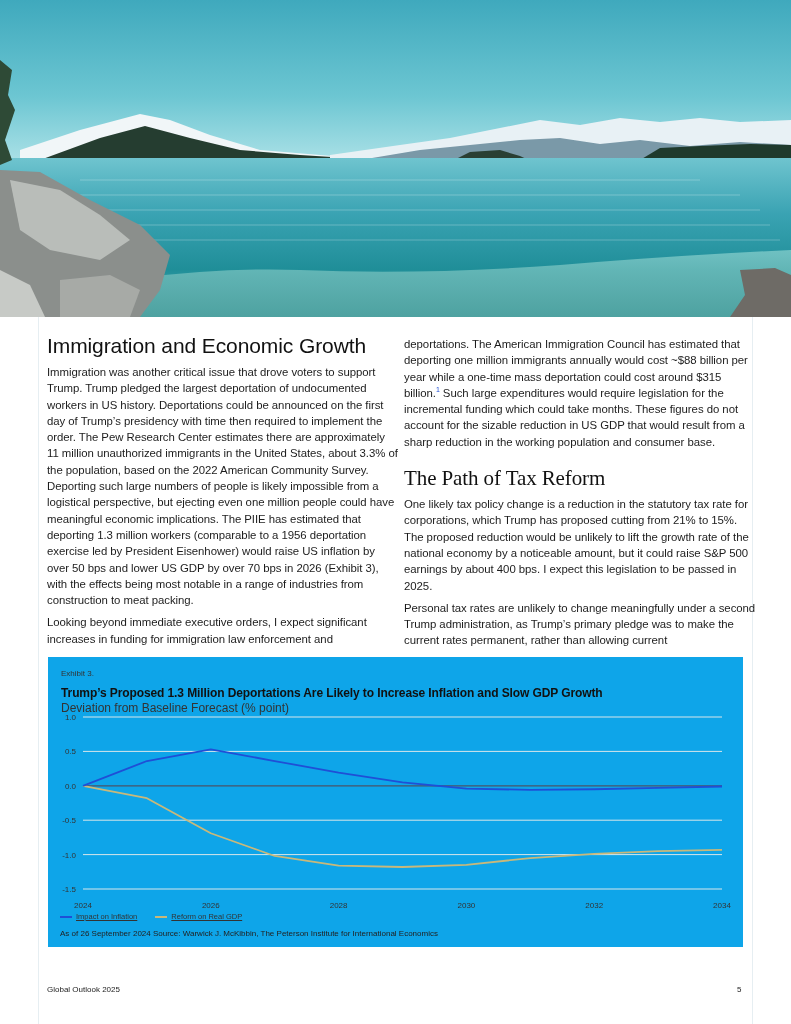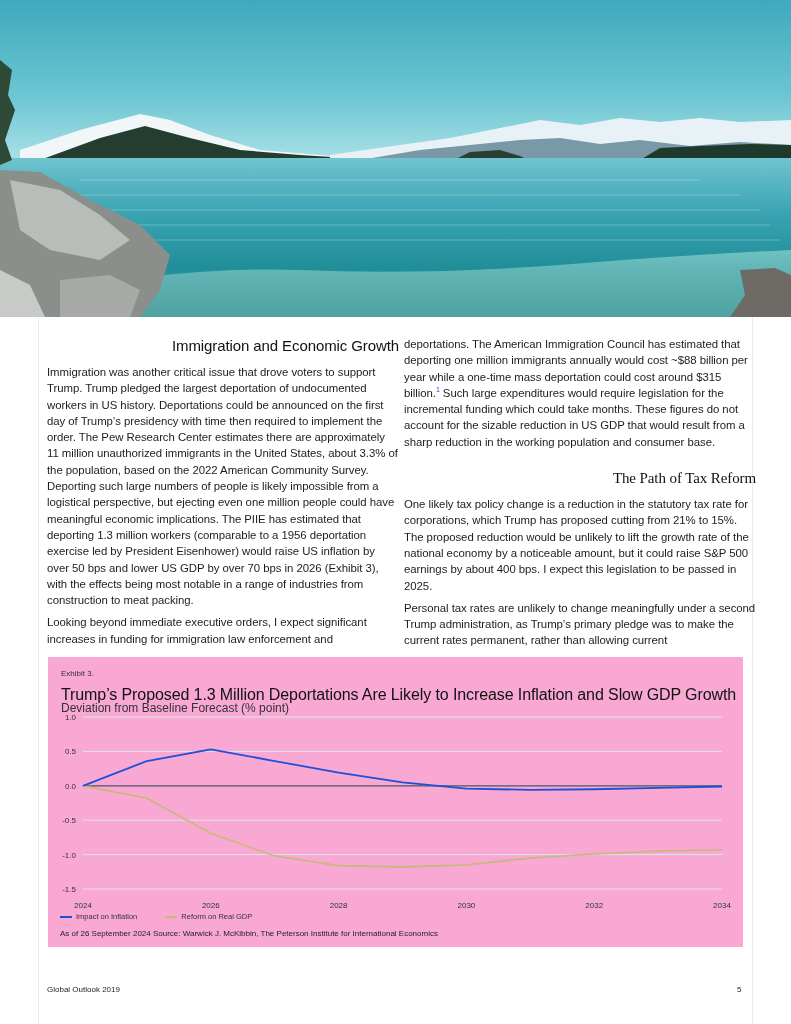--- a/index.html
+++ b/index.html
@@ -9,31 +9,31 @@
   .hero { position: absolute; left: 0; top: 0; width: 791px; height: 317px; overflow: hidden; }
   .hero svg { display: block; }
 
   .rule-left { position: absolute; left: 38px; top: 317px; width: 1px; height: 707px; background: #e6eef2; }
   .rule-right { position: absolute; left: 752px; top: 317px; width: 1px; height: 707px; background: #e6eef2; }
 
   .col { position: absolute; top: 336px; width: 352px; }
   .col-left { left: 47px; }
   .col-right { left: 404px; }
 
-  h2 { font-size: 15px; font-weight: normal; letter-spacing: -0.1px; color: #111; margin-bottom: 8px; line-height: 20px; text-align: right; }
+  h2 { font-size: 21px; font-weight: normal; letter-spacing: -0.1px; color: #111; margin-bottom: 8px; line-height: 20px; }
   p { font-size: 11.4px; line-height: 16.3px; color: #1c1c1c; margin-bottom: 6px; letter-spacing: -0.05px; }
   .col-right h2 { margin-top: 18px; font-family: Liberation Serif, serif; }
   sup { font-size: 7px; color: #1f4fd6; vertical-align: super; line-height: 0; }
 
-  .exhibit { position: absolute; left: 48px; top: 657px; width: 695px; height: 290px; background: #f9a8d4; }
+  .exhibit { position: absolute; left: 48px; top: 657px; width: 695px; height: 290px; background: #0ea5e9; }
   .exhibit-label { position: absolute; left: 13px; top: 12px; font-size: 8px; color: #333; }
-  .exhibit-title { position: absolute; left: 13px; top: 29px; font-size: 16px; color: #111; font-weight: normal; letter-spacing: -0.1px; }
+  .exhibit-title { position: absolute; left: 13px; top: 29px; font-size: 12px; color: #111; font-weight: bold; letter-spacing: -0.1px; }
   .exhibit-ylabel { position: absolute; left: 13px; top: 44px; font-size: 12px; color: #333; }
   .chart-svg { position: absolute; left: 0; top: 50px; }
-  .legend { position: absolute; left: 12px; top: 255px; display: flex; gap: 28px; font-size: 7.5px; color: #333; align-items: center; }
+  .legend { position: absolute; left: 12px; top: 255px; display: flex; gap: 18px; font-size: 7.5px; color: #333; align-items: center; text-decoration: underline; }
   .legend-item { display: flex; align-items: center; gap: 4px; }
   .legend-swatch { width: 12px; height: 2px; display: inline-block; }
   .source { position: absolute; left: 12px; top: 272px; font-size: 8px; color: #222; }
 
   .footer-left { position: absolute; left: 47px; top: 985px; font-size: 8px; color: #222; }
   .footer-right { position: absolute; left: 737px; top: 985px; font-size: 8px; color: #222; }
 </style>
 </head>
 <body>
 
@@ -129,14 +129,14 @@
       <span>Impact on Inflation</span>
     </span>
     <span class="legend-item">
       <span class="legend-swatch" style="background:#c9b87a"></span>
       <span>Reform on Real GDP</span>
     </span>
   </div>
   <div class="source">As of 26 September 2024 Source: Warwick J. McKibbin, The Peterson Institute for International Economics</div>
 </div>
 
-<div class="footer-left">Global Outlook 2019</div>
+<div class="footer-left">Global Outlook 2025</div>
 <div class="footer-right">5</div>
 
 </body></html>

